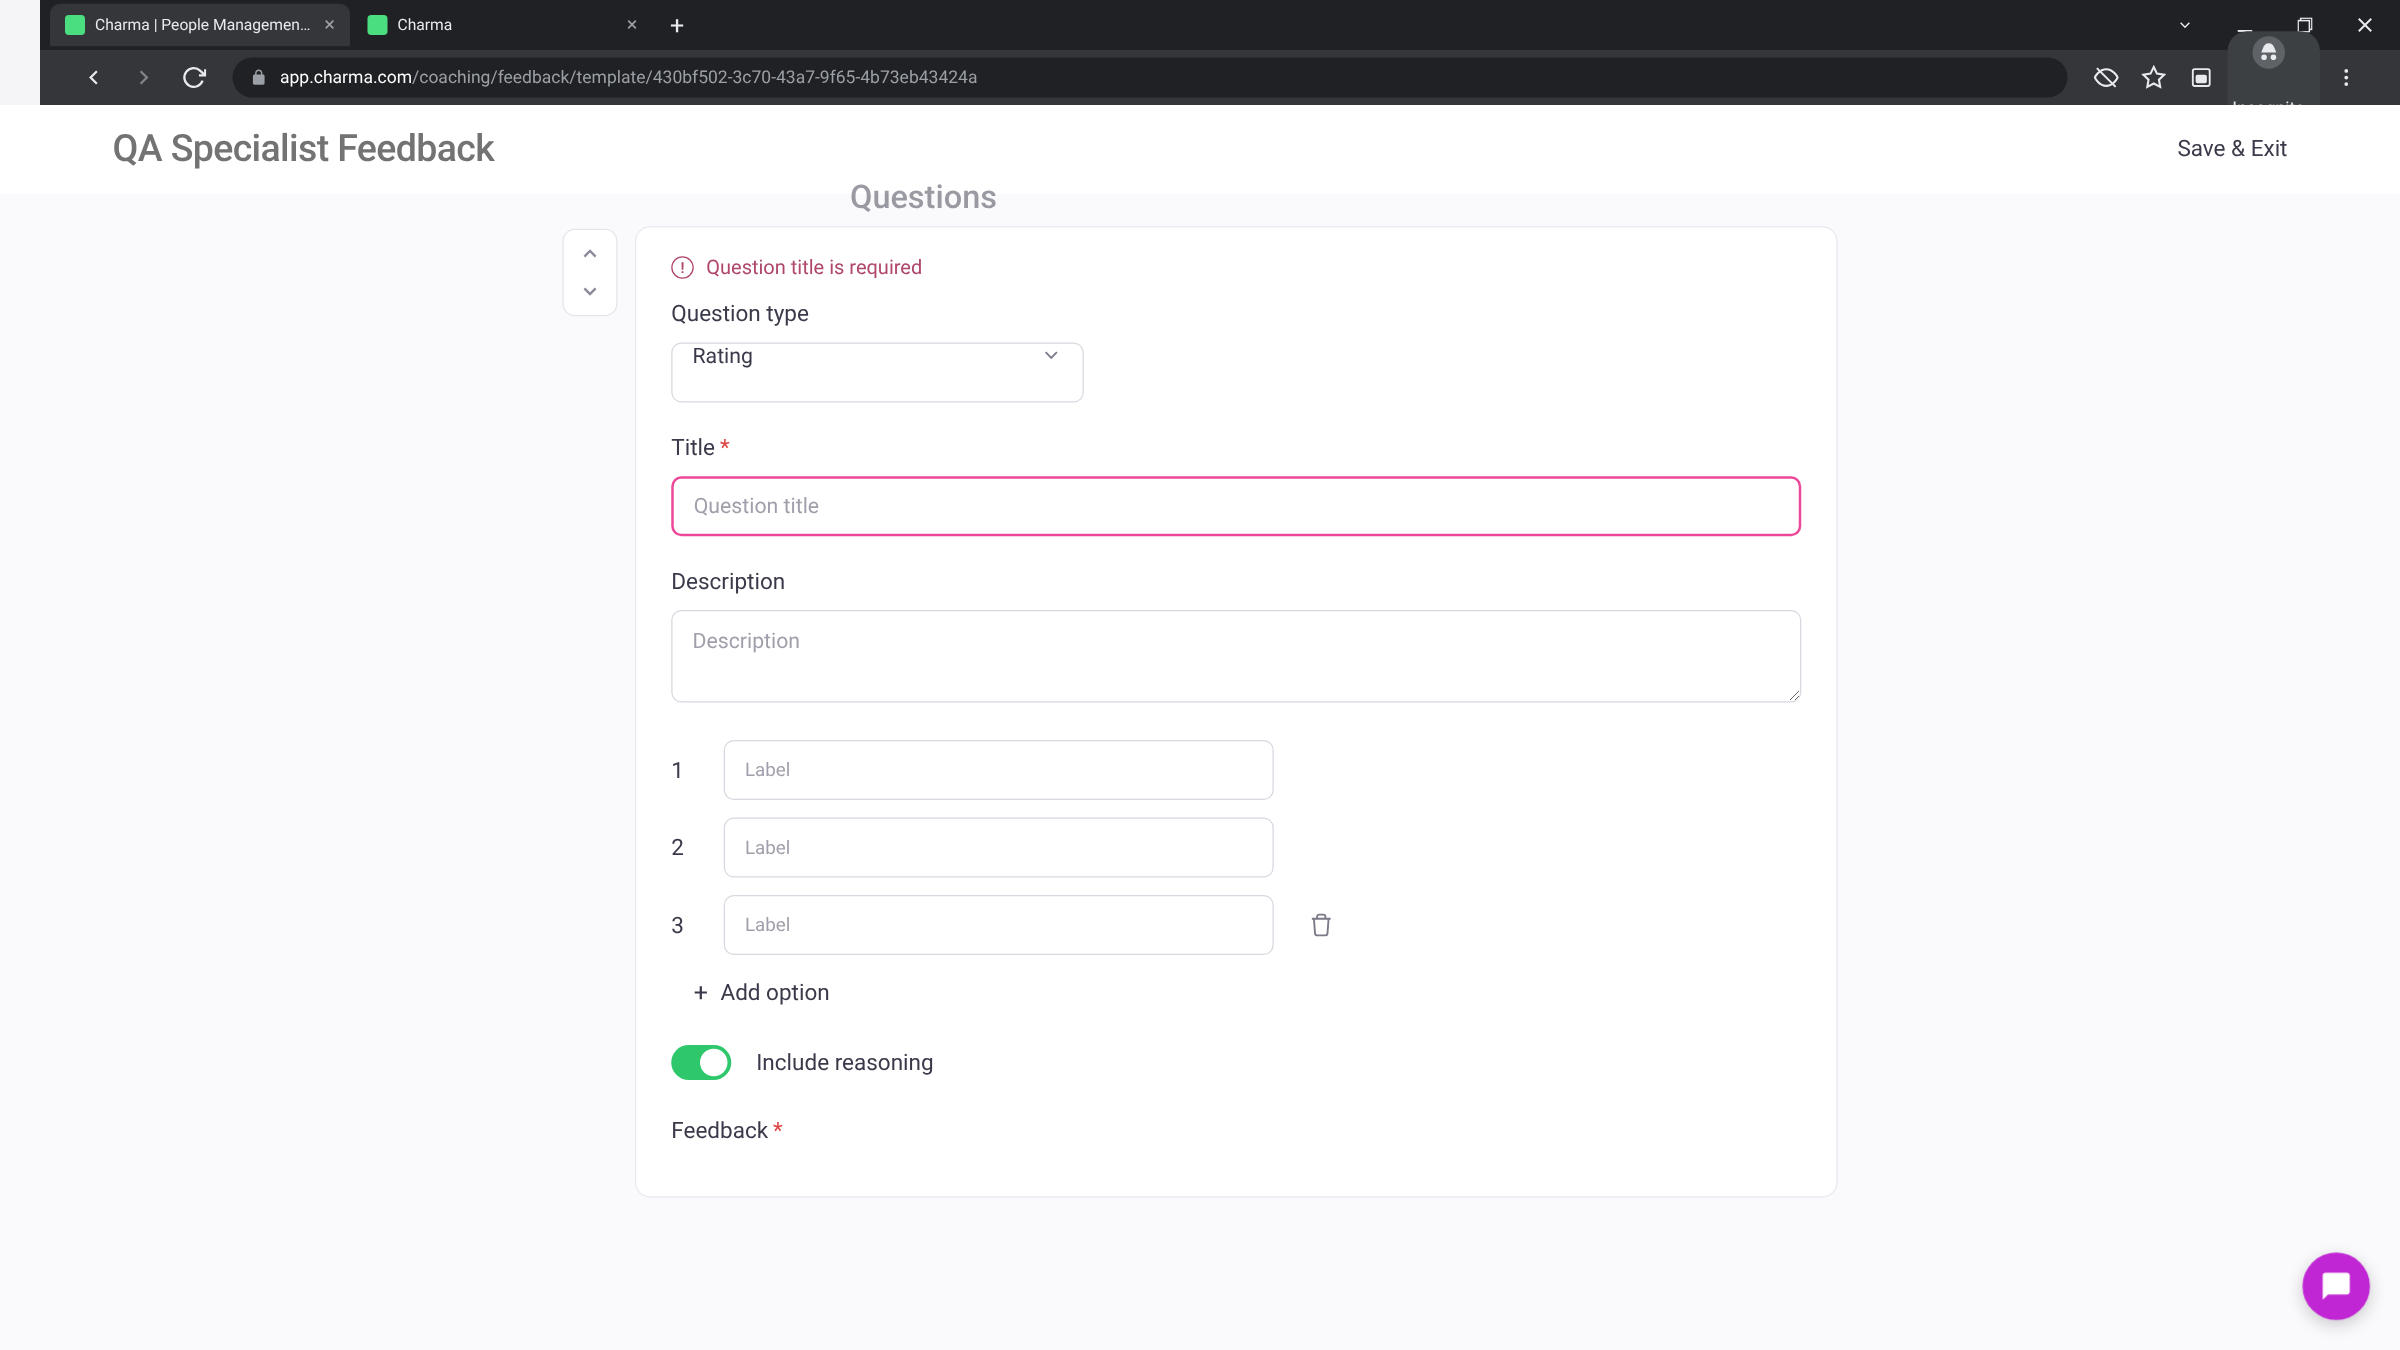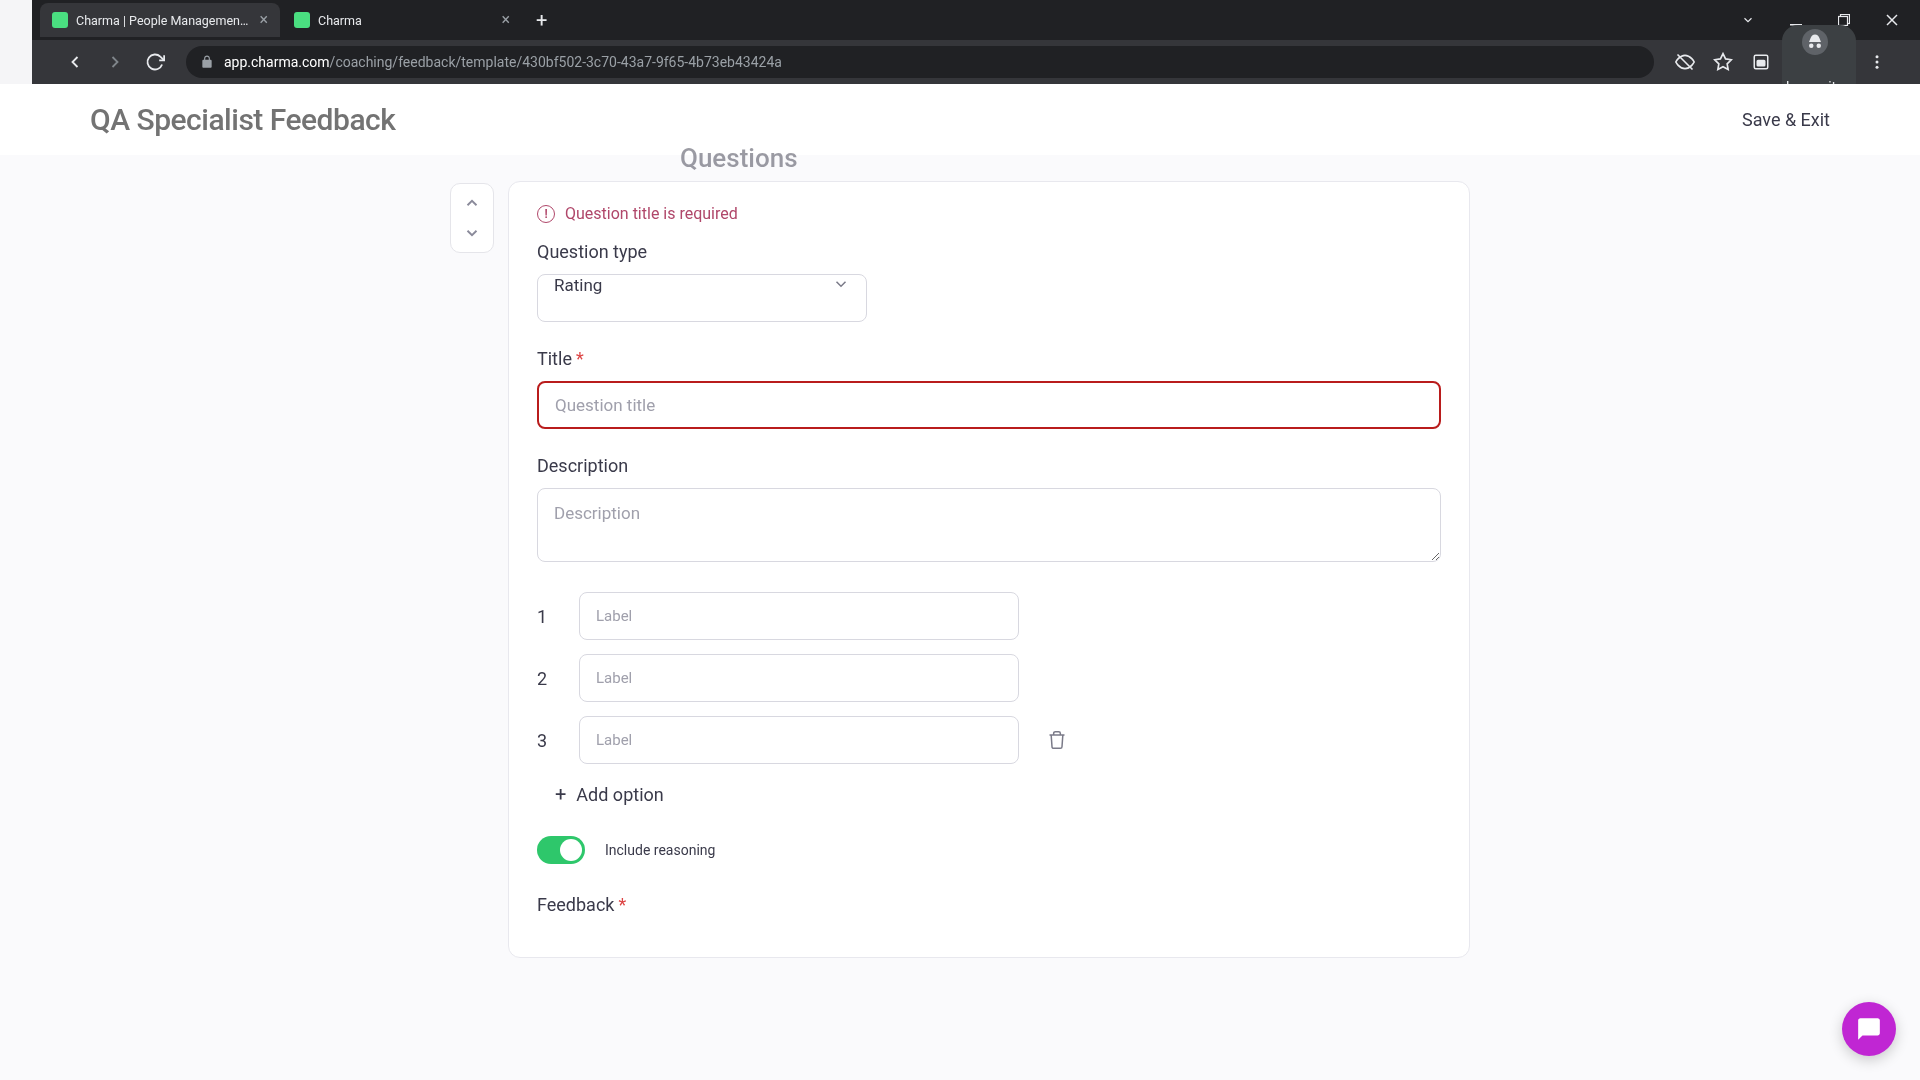--- a/index.html
+++ b/index.html
@@ -49,39 +49,39 @@
     .error-icon { width: 18px; height: 18px; border: 1.5px solid #b0476a; border-radius: 50%; display: flex; align-items: center; justify-content: center; font-size: 12px; font-weight: 600; }
     .error-text { font-size: 16px; }
     
     .field-label { font-size: 18px; color: #3a3a4a; margin-bottom: 12px; display: block; }
     .req-star { color: #d44; margin-left: 4px; }
     
     .select-wrap { position: relative; width: 330px; margin-bottom: 26px; }
     .select-box { width: 100%; height: 48px; border: 1px solid #d8d8e0; border-radius: 8px; padding: 0 16px; font-size: 17px; color: #3a3a4a; background: #fff; display: flex; justify-content: space-between; cursor: pointer; }
     .chevron-down { color: #7a7a88; }
     
-    .text-input { width: 100%; height: 48px; border: 2px solid #b91c1c; border-radius: 8px; padding: 0 16px; font-size: 17px; color: #3a3a4a; outline: none; margin-bottom: 26px; }
+    .text-input { width: 100%; height: 48px; border: 2px solid #ec4899; border-radius: 8px; padding: 0 16px; font-size: 17px; color: #3a3a4a; outline: none; margin-bottom: 26px; }
     .text-input::placeholder { color: #a0a0ac; }
     
     .textarea-input { width: 100%; min-height: 74px; border: 1px solid #d8d8e0; border-radius: 8px; padding: 14px 16px; font-size: 17px; color: #3a3a4a; outline: none; resize: vertical; margin-bottom: 26px; font-family: inherit; }
     .textarea-input::placeholder { color: #a0a0ac; }
     
     .option-row { display: flex; align-items: center; gap: 24px; margin-bottom: 14px; }
     .option-num { font-size: 18px; color: #3a3a4a; width: 18px; }
     .option-input { width: 440px; height: 48px; border: 1px solid #d8d8e0; border-radius: 8px; padding: 0 16px; font-size: 15px; color: #3a3a4a; outline: none; }
     .option-input::placeholder { color: #a0a0ac; }
     .delete-option { color: #7a7a88; cursor: pointer; margin-left: 4px; }
     
     .add-option { display: flex; align-items: center; gap: 10px; font-size: 18px; color: #3a3a4a; cursor: pointer; margin: 18px 0 30px 18px; }
     .plus-sign { font-size: 20px; }
     
     .toggle-row { display: flex; align-items: center; gap: 20px; margin-bottom: 30px; }
     .toggle { width: 48px; height: 28px; background: #2ec76b; border-radius: 14px; position: relative; cursor: pointer; }
     .toggle-knob { width: 22px; height: 22px; background: #fff; border-radius: 50%; position: absolute; top: 3px; right: 3px; }
-    .toggle-label { font-size: 14px; color: #3a3a4a; }
+    .toggle-label { font-size: 18px; color: #3a3a4a; }
     
     .chat-bubble { position: fixed; bottom: 24px; right: 24px; width: 54px; height: 54px; background: #c026d3; border-radius: 50%; display: flex; align-items: center; justify-content: center; cursor: pointer; box-shadow: 0 4px 14px rgba(0,0,0,.2); }
     
     svg { display: block; }
   </style>
 </head>
 <body>
 
 <div class="browser-chrome">
   <div class="tab-bar">

